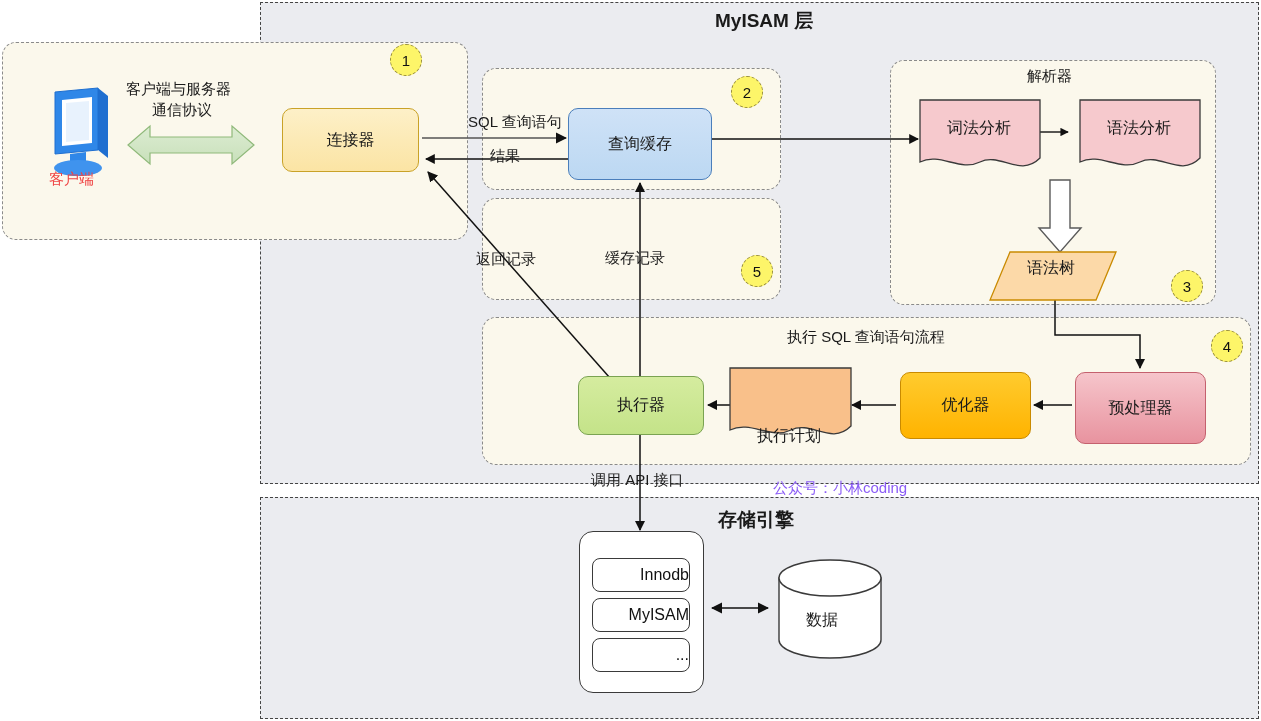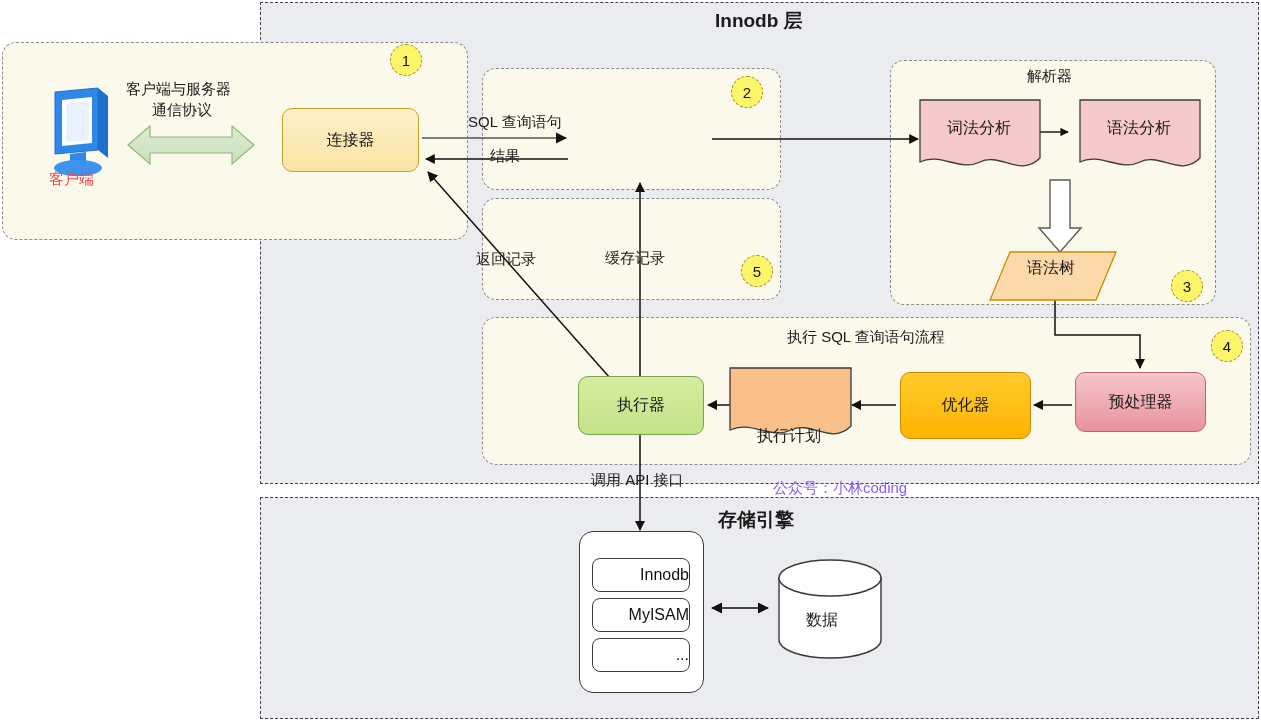--- a/index.html
+++ b/index.html
@@ -42,21 +42,21 @@
   .clientlabel{position:absolute;font-size:15px;color:#ef4444;white-space:nowrap;}
 </style>
 </head>
 <body>
 
 <div id="stage">
 
   <div class="layerbox" style="left:260px;top:2px;width:999px;height:482px;"></div>
   <div class="layerbox" style="left:260px;top:497px;width:999px;height:222px;"></div>
 
-  <div class="lbl ctitle" style="left:715px;top:8px;">Innodb 层</div>
+  <div class="lbl ctitle" style="left:715px;top:8px;">MyISAM 层</div>
   <div class="lbl ctitle" style="left:718px;top:507px;">存储引擎</div>
 
   <div class="groupbox" style="left:2px;top:42px;width:466px;height:198px;"></div>
   <div class="badge" style="left:390px;top:44px;">1</div>
 
   <div class="groupbox" style="left:482px;top:68px;width:299px;height:122px;"></div>
   <div class="badge" style="left:731px;top:76px;">2</div>
 
   <div class="groupbox" style="left:482px;top:198px;width:299px;height:102px;"></div>
   <div class="badge" style="left:741px;top:255px;">5</div>
@@ -132,20 +132,23 @@
 
   <div class="clientlabel" style="left:49px;top:170px;">客户端</div>
 
   <div class="lbl small" style="left:126px;top:80px;">客户端与服务器</div>
   <div class="lbl small" style="left:152px;top:101px;">通信协议</div>
 
   <div class="node bx bx-connector" style="left:282px;top:108px;width:137px;height:64px;">
     <span class="nodetxt">连接器</span>
   </div>
 
+  <div class="node bx bx-cache" style="left:568px;top:108px;width:144px;height:72px;">
+    <span class="nodetxt">查询缓存</span>
+  </div>
 
   <div class="lbl small" style="left:468px;top:113px;">SQL 查询语句</div>
   <div class="lbl small" style="left:490px;top:147px;">结果</div>
   <div class="lbl small" style="left:476px;top:250px;">返回记录</div>
   <div class="lbl small" style="left:605px;top:241px;margin-top:8px;">缓存记录</div>
   <div class="lbl small" style="left:591px;top:471px;">调用 API 接口</div>
 
   <svg class="layer">
     <path d="M 920 100 L 1040 100 L 1040 158 C 1020 178 1000 152 980 162 C 960 172 940 152 920 162 Z" fill="#f6c9cd" stroke="#3a3a3a" stroke-width="1.3"></path>
     <path d="M 1080 100 L 1200 100 L 1200 158 C 1180 178 1160 152 1140 162 C 1120 172 1100 152 1080 162 Z" fill="#f6c9cd" stroke="#3a3a3a" stroke-width="1.3"></path>
@@ -159,21 +162,21 @@
   <div class="lbl nodetxt" style="left:757px;top:378px;margin-top:48px;">执行计划</div>
 
   <div class="node bx bx-exec" style="left:578px;top:376px;width:126px;height:59px;">
     <span class="nodetxt">执行器</span>
   </div>
 
   <div class="node bx bx-opt" style="left:900px;top:372px;width:131px;height:67px;">
     <span class="nodetxt">优化器</span>
   </div>
 
-  <div class="node bx bx-pre" style="left:1075px;top:372px;width:131px;height:60px;">
+  <div class="node bx bx-pre" style="left:1075px;top:372px;width:131px;height:72px;">
     <span class="nodetxt">预处理器</span>
   </div>
 
   <div class="engine-outer" style="position:absolute;left:579px;top:531px;width:123px;height:160px;"></div>
   <div class="engine-item" style="position:absolute;left:592px;top:558px;width:98px;height:34px;">
     <span>Innodb</span>
   </div>
   <div class="engine-item" style="position:absolute;left:592px;top:598px;width:98px;height:34px;">
     <span>MyISAM</span>
   </div>

